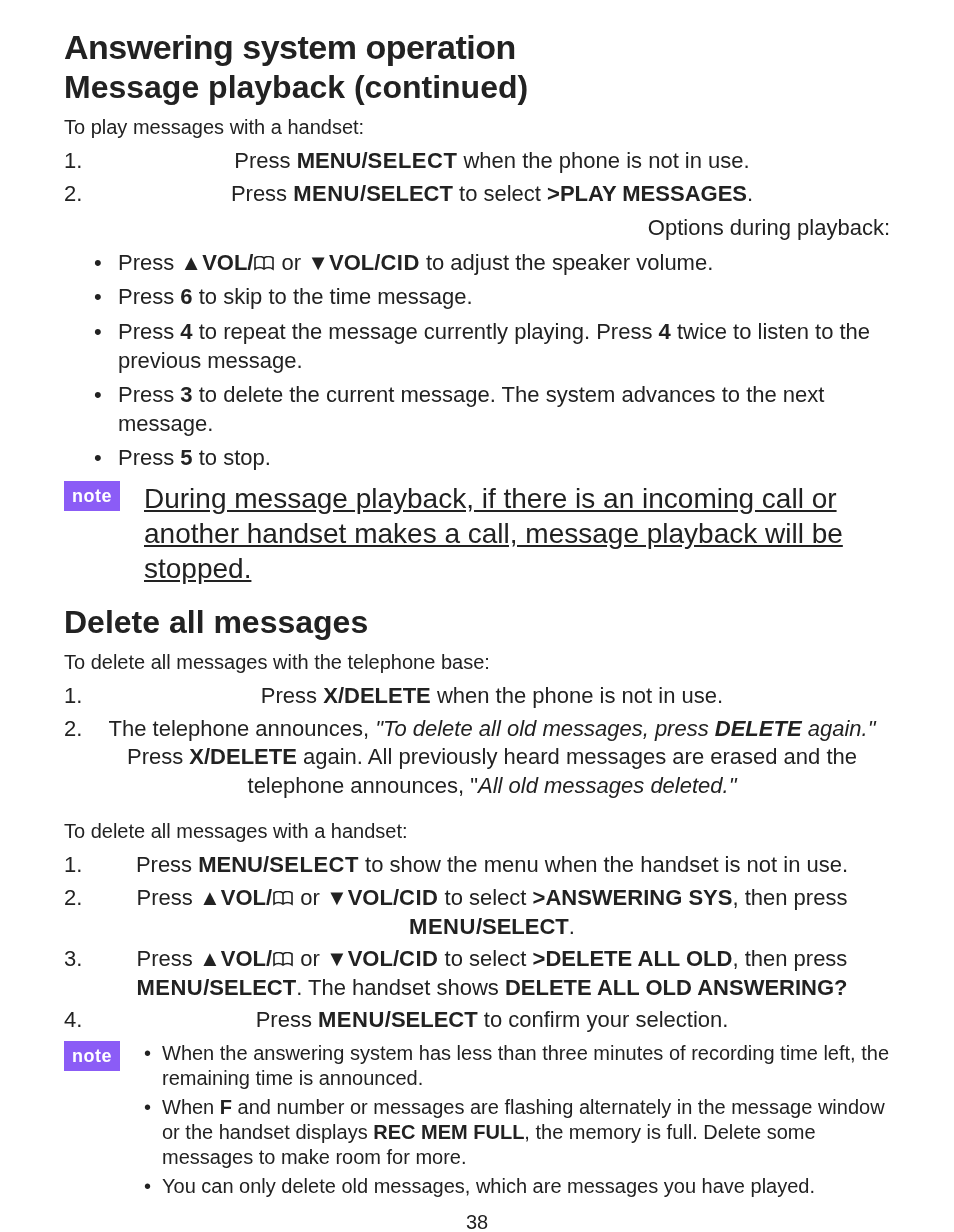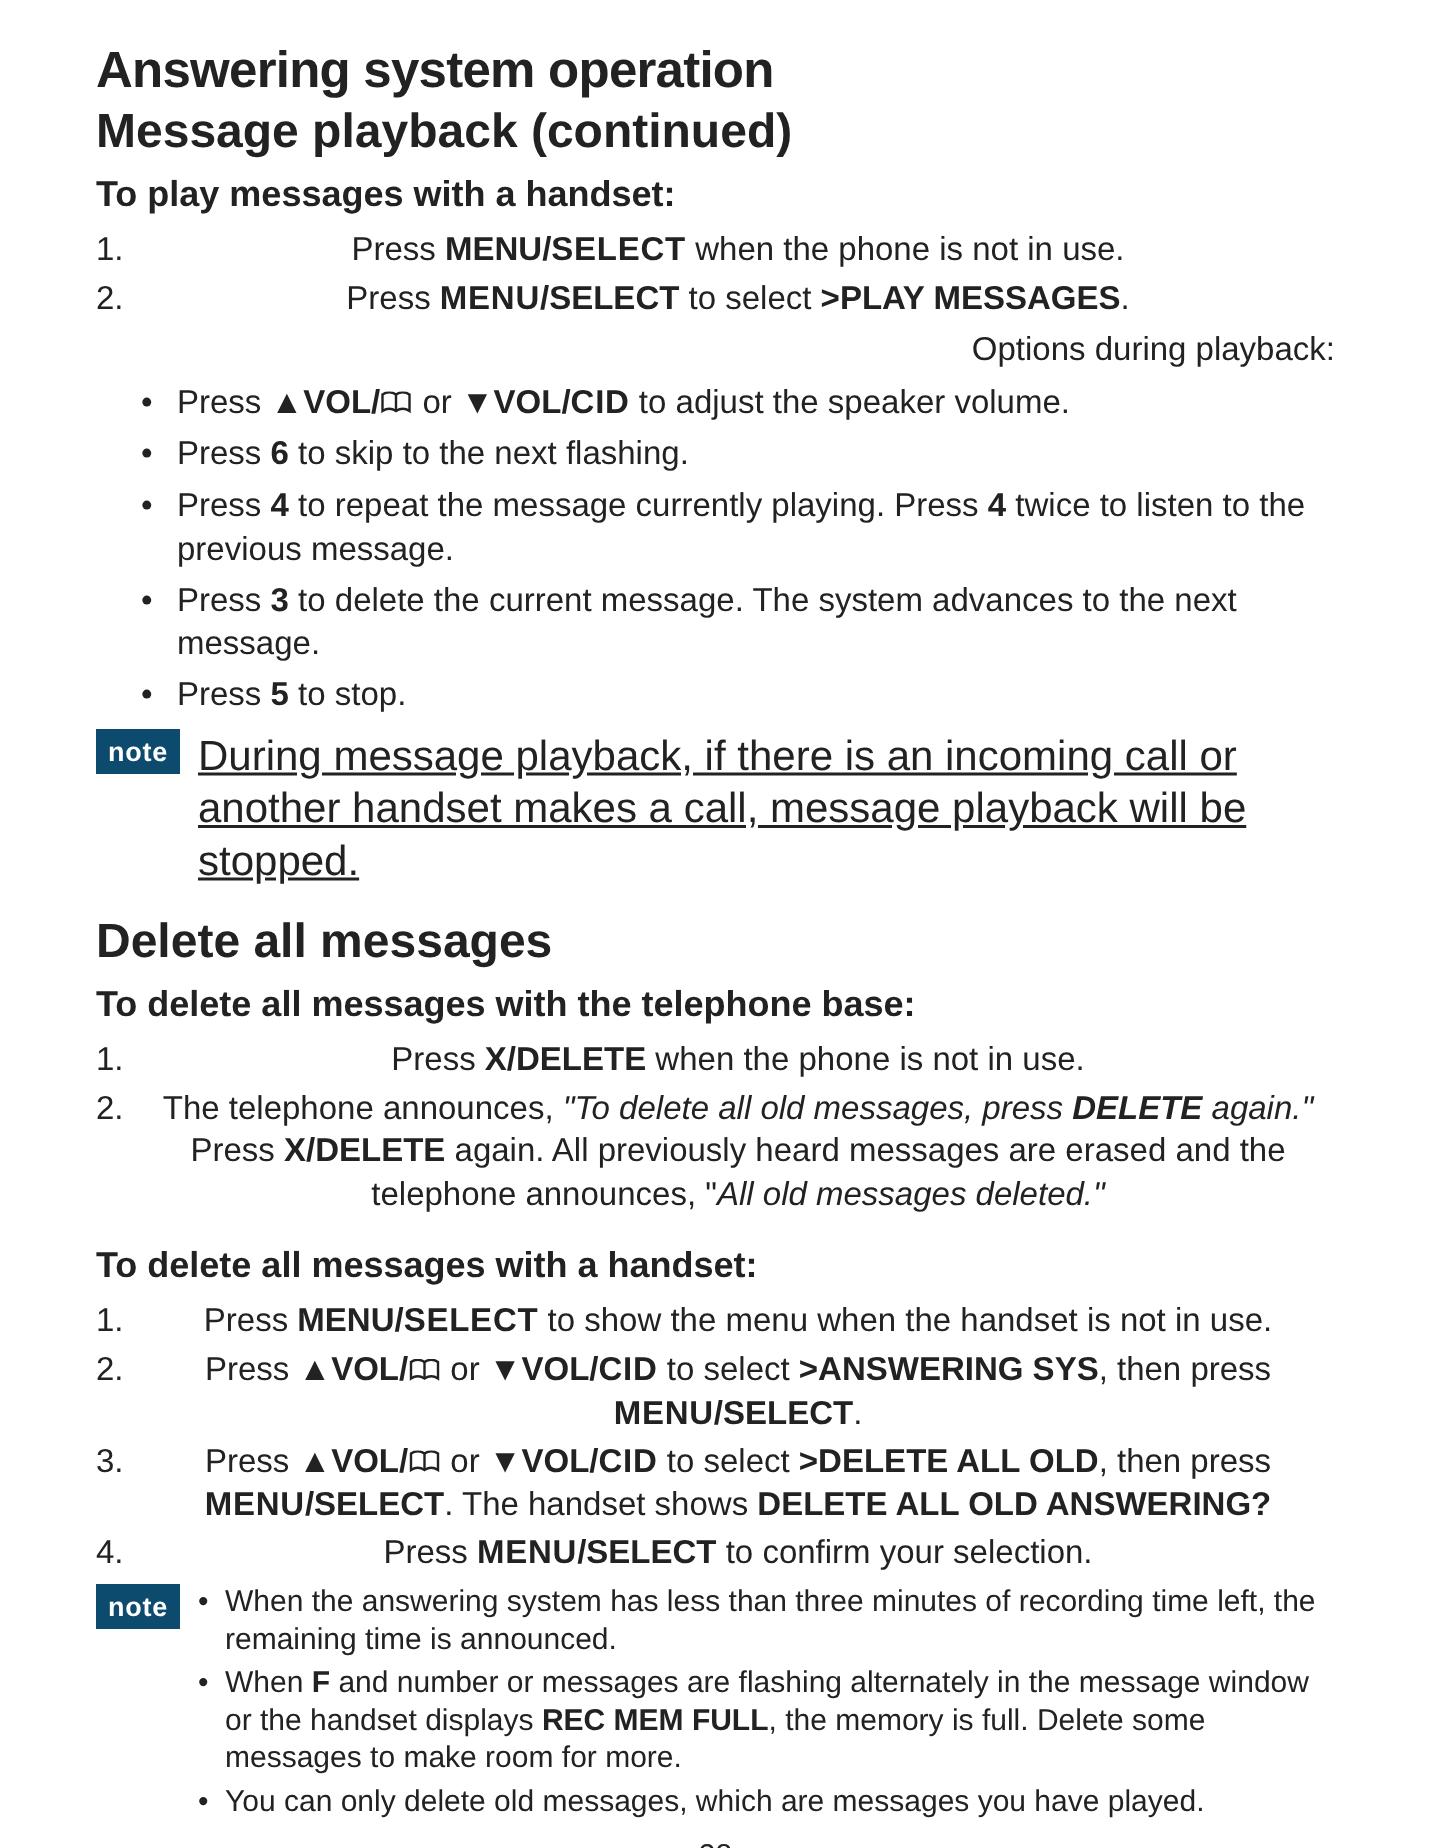--- a/index.html
+++ b/index.html
@@ -21,22 +21,22 @@
     font-weight: 700;
     margin: 0 0 2px 0;
     letter-spacing: -0.5px;
   }
   h2 {
     font-size: 32px;
     font-weight: 700;
     margin: 0 0 10px 0;
   }
   h3 {
-    font-size: 24px;
-    font-weight: 700;
+    font-size: 20px;
+    font-weight: 400;
     margin: 0 0 8px 0;
   }
   .body-text, li, p {
     font-size: 22px;
     line-height: 1.3;
   }
   ol.numbered {
     list-style: none;
     padding: 0;
     margin: 0 0 6px 0;
@@ -74,26 +74,26 @@
   }
   ul.bullets > li > .txt {
     flex: 1;
   }
   .note-row {
     display: flex;
     align-items: flex-start;
     margin: 6px 0 18px 0;
   }
   .note-badge {
-    background: #0c4a6e;
+    background: #8b5cf6;
     color: #fff;
     font-weight: 700;
     font-size: 18px;
     padding: 6px 8px;
-    margin-right: 12px;
+    margin-right: 24px;
     line-height: 1;
     flex-shrink: 0;
     letter-spacing: 0.5px;
   }
   .note-text {
     font-size: 28px;
     line-height: 1.25;
     text-decoration: underline;
   }
   ul.note-bullets {
@@ -167,21 +167,21 @@
       <span class="txt">
         <span>Press </span><b><span class="tri">▲</span><span>VOL/</span></b><svg class="icon" width="22" height="16" viewBox="0 0 22 16">
             <path d="M2 2 C5 0 8 0 11 2 C14 0 17 0 20 2 L20 13 C17 11 14 11 11 13 C8 11 5 11 2 13 Z" fill="none" stroke="#222" stroke-width="1.6"></path>
             <line x1="11" y1="2" x2="11" y2="13" stroke="#222" stroke-width="1.6"></line>
           </svg><span> or </span><b><span class="tri">▼</span><span>VOL/</span></b><b class="sc">CID</b><span> to adjust the speaker volume.</span>
       </span>
     </li>
     <li>
       <span class="dot">•</span>
       <span class="txt">
-        <span>Press </span><b>6</b><span> to skip to the next flashing.</span>
+        <span>Press </span><b>6</b><span> to skip to the time message.</span>
       </span>
     </li>
     <li>
       <span class="dot">•</span>
       <span class="txt">
         <span>Press </span><b>4</b><span> to repeat the message currently playing. Press </span><b>4</b><span> twice to listen to the previous message.</span>
       </span>
     </li>
     <li>
       <span class="dot">•</span>

